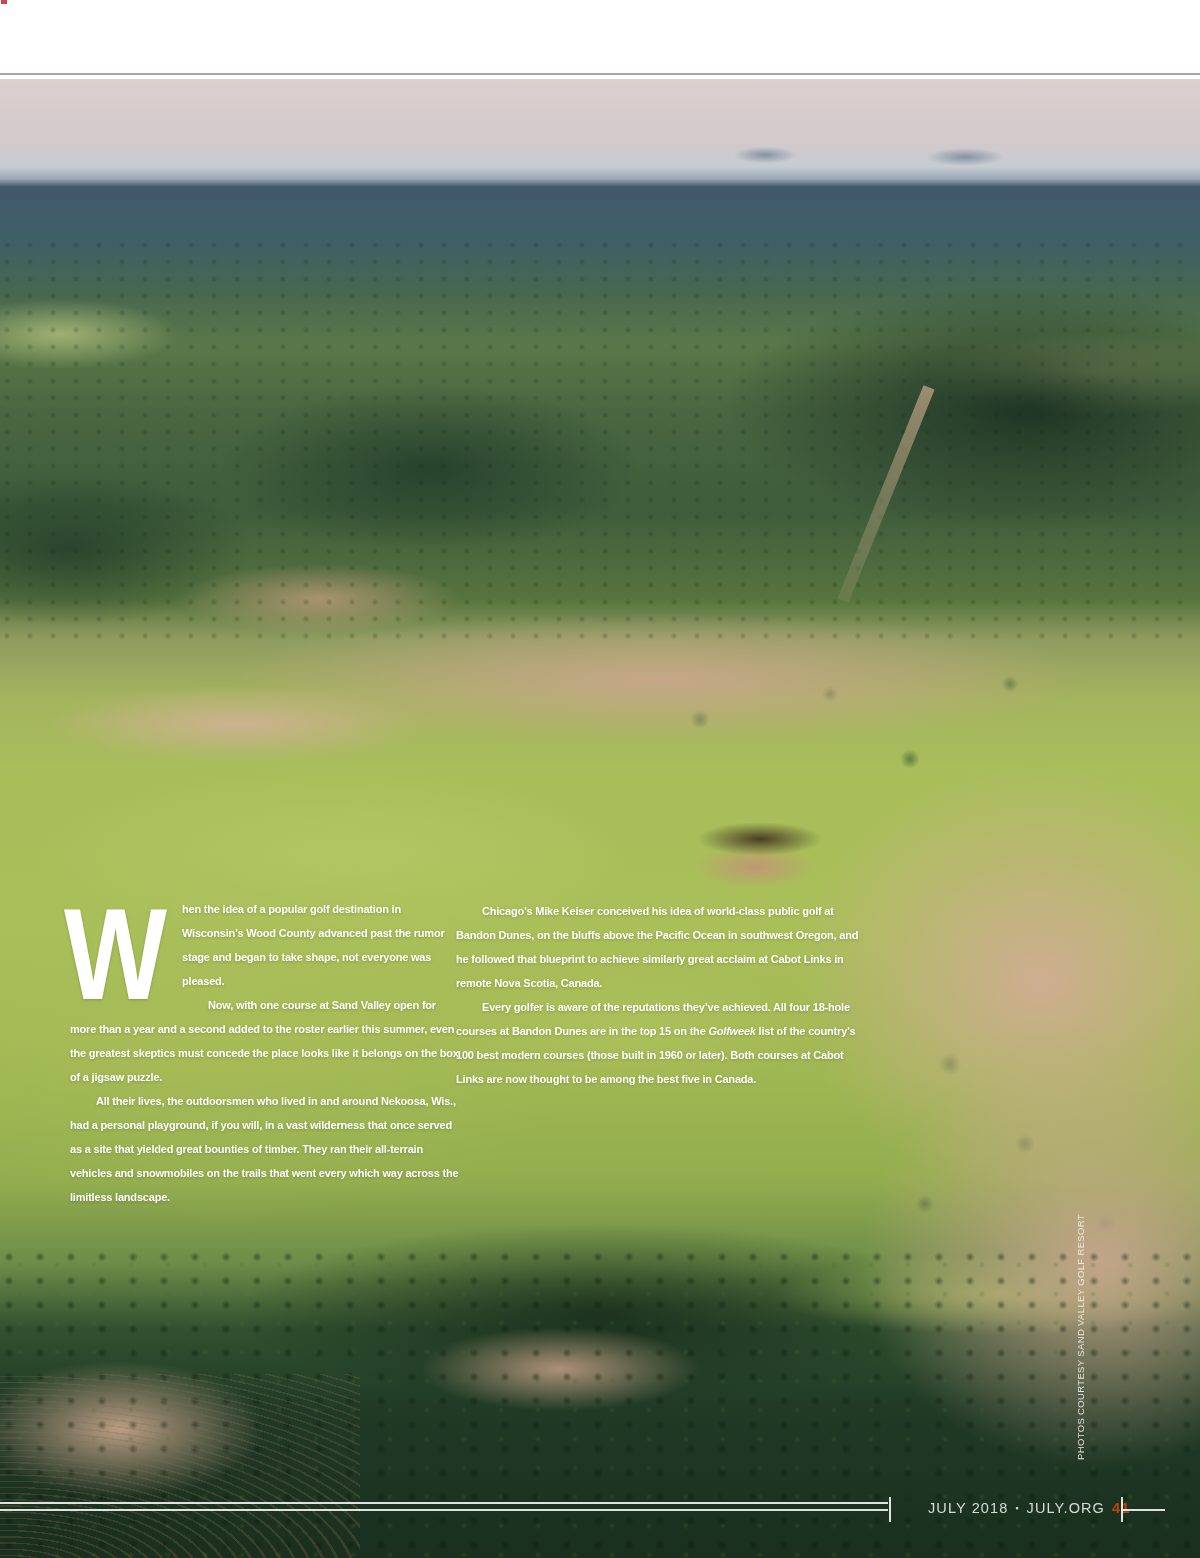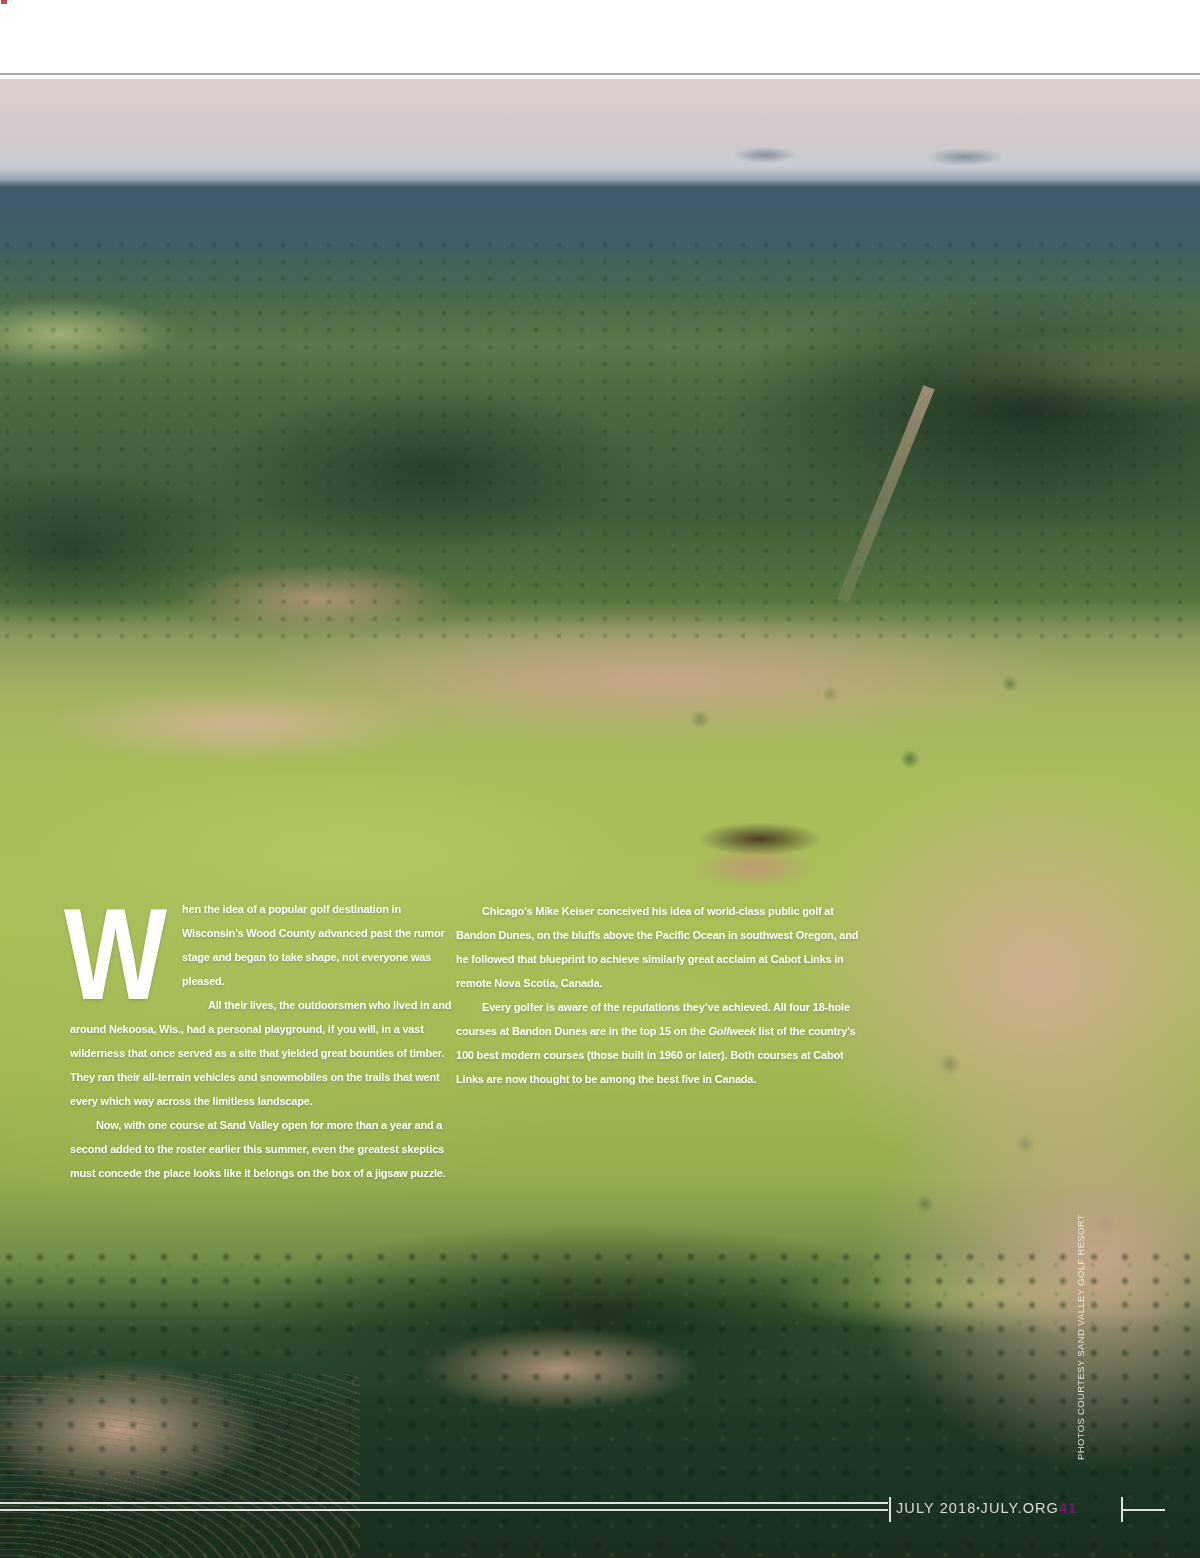--- a/index.html
+++ b/index.html
@@ -87,24 +87,24 @@
     color:rgba(240,238,232,.92);white-space:nowrap;}
 
   
   .f-rule{position:absolute;height:1.5px;background:rgba(250,250,246,.88);}
   .f-rule-a{left:0;top:1502px;width:888px;}
   .f-rule-b{left:0;top:1509px;width:888px;}
   .f-rule-c{left:1121px;top:1509px;width:44px;}
   .f-tick{position:absolute;width:1.5px;height:25px;top:1497px;background:rgba(250,250,246,.88);}
   .f-tick-left{left:889px;}
   .f-tick-right{left:1121px;}
-  .f-text{position:absolute;left:896px;top:1500px;width:210px;display:flex;align-items:center;
-    font-size:14.5px;letter-spacing:1.1px;color:#d9dbd8;}
+  .f-text{position:absolute;left:928px;top:1500px;width:210px;display:flex;align-items:center;
+    gap:7px;font-size:14.5px;letter-spacing:1.1px;color:#d9dbd8;}
   .f-bullet{font-size:9px;line-height:1;}
-  .f-page{font-weight:700;color:#701a75;}
+  .f-page{font-weight:700;color:#c2410c;}
 </style>
 </head>
 <body>
 
 <div class="page">
 
   <div class="corner-mark"></div>
   <div class="top-rule"></div>
 
   <div class="photo">
@@ -112,22 +112,22 @@
     <div class="forest-texture ft-mid"></div>
     <div class="forest-texture ft-bottom"></div>
     <div class="sand-waves"></div>
     <div class="sand-path"></div>
   </div>
 
   <div class="dropcap">W</div>
 
   <div class="col col-left">
     <p><span class="dropcap-spacer"></span><span>hen the idea of a popular golf destination in Wisconsin’s Wood County advanced past the rumor stage and began to take shape, not everyone was pleased.</span></p>
+    <p class="indent">Now, with one course at Sand Valley open for more than a year and a second added to the roster earlier this summer, even the greatest skeptics must concede the place looks like it belongs on the box of a jigsaw puzzle.</p>
     <p class="indent">All their lives, the outdoorsmen who lived in and around Nekoosa, Wis., had a personal playground, if you will, in a vast wilderness that once served as a site that yielded great bounties of timber. They ran their all-terrain vehicles and snowmobiles on the trails that went every which way across the limitless landscape.</p>
-    <p class="indent">Now, with one course at Sand Valley open for more than a year and a second added to the roster earlier this summer, even the greatest skeptics must concede the place looks like it belongs on the box of a jigsaw puzzle.</p>
   </div>
 
   <div class="col col-right">
     <p class="indent">Chicago’s Mike Keiser conceived his idea of world-class public golf at Bandon Dunes, on the bluffs above the Pacific Ocean in southwest Oregon, and he followed that blueprint to achieve similarly great acclaim at Cabot Links in remote Nova Scotia, Canada.</p>
     <p class="indent"><span>Every golfer is aware of the reputations they’ve achieved. All four 18-hole courses at Bandon Dunes are in the top 15 on the </span><span class="italic">Golfweek</span><span> list of the country’s 100 best modern courses (those built in 1960 or later). Both courses at Cabot Links are now thought to be among the best five in Canada.</span></p>
   </div>
 
   <div class="credit">PHOTOS COURTESY SAND VALLEY GOLF RESORT</div>
 
   <div>

